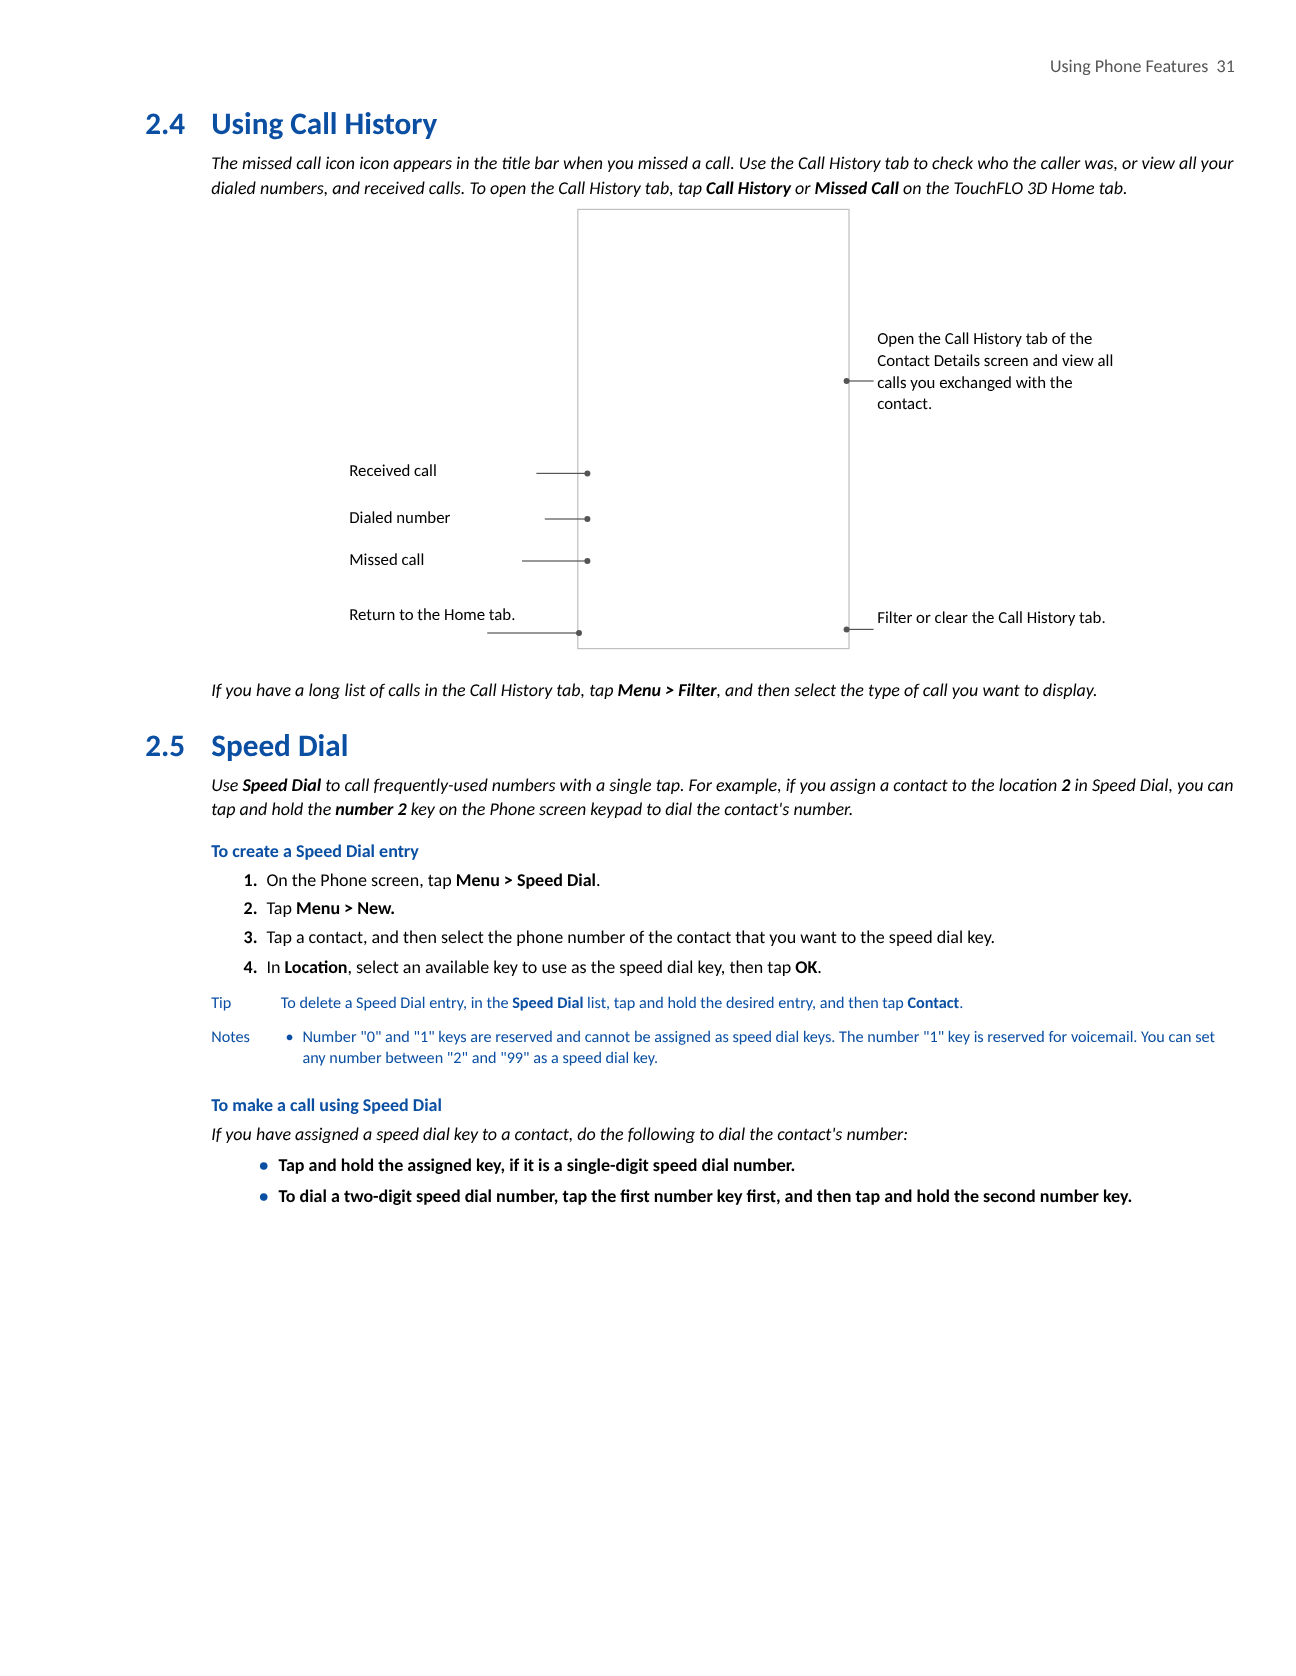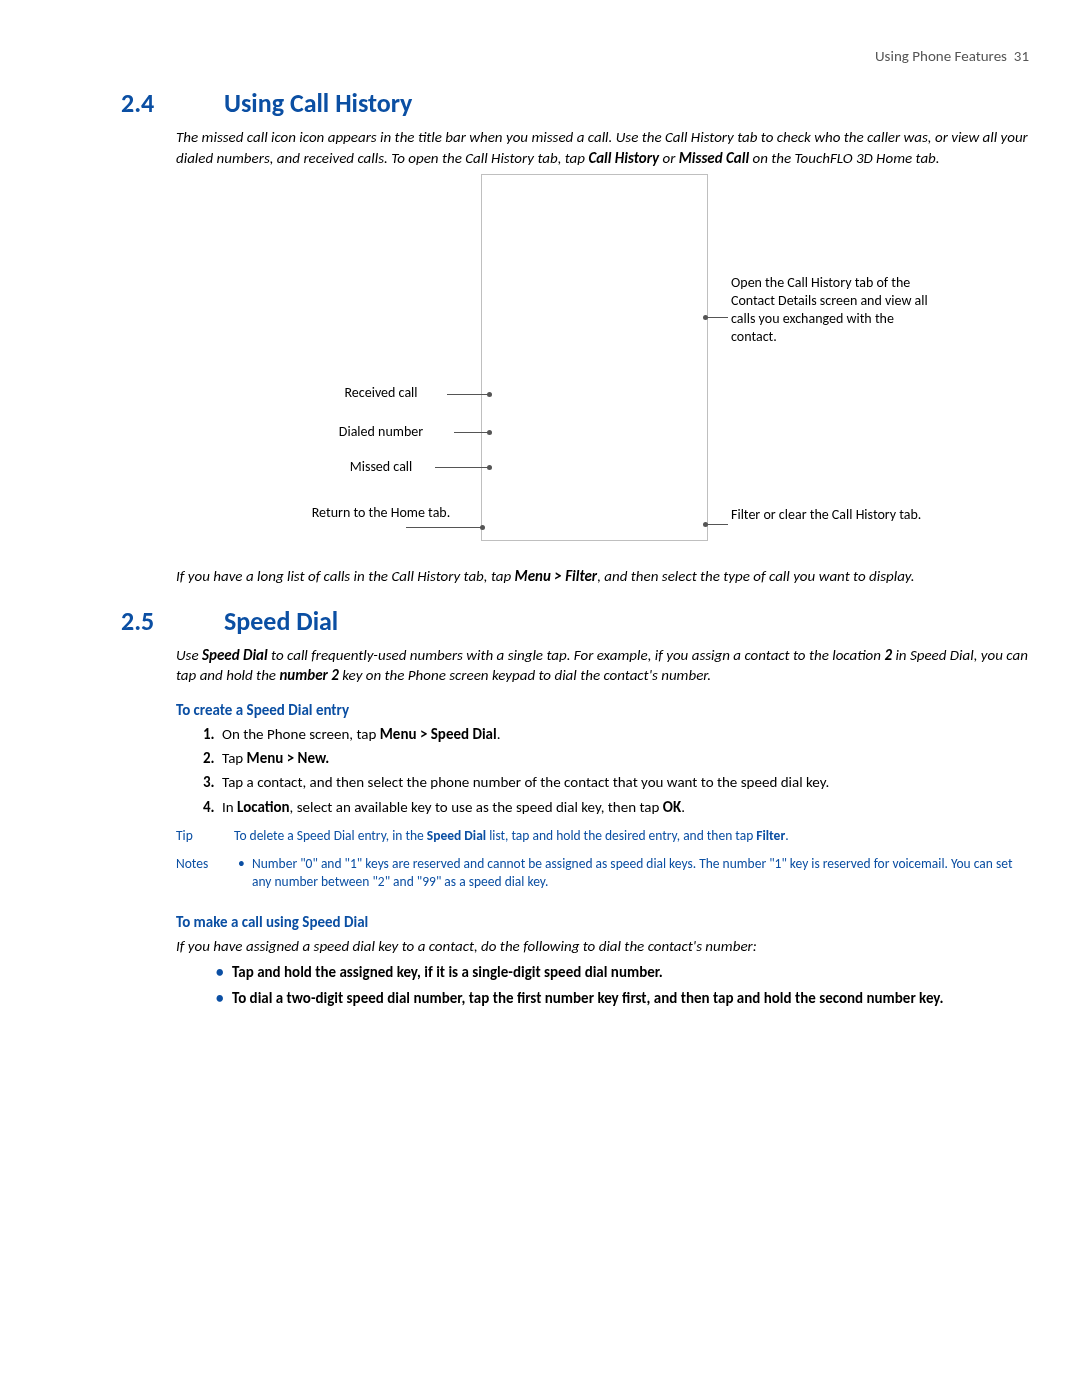--- a/index.html
+++ b/index.html
@@ -25,21 +25,20 @@
     color: #555;
     margin-bottom: 20px;
   }
   .section {
     margin-bottom: 18px;
   }
   .sec-head {
     display: flex;
     align-items: baseline;
     margin-bottom: 6px;
-    gap: 48px;
   }
   .sec-num {
     color: #0b4fa3;
     font-weight: 700;
     font-size: 26px;
     width: 55px;
     flex-shrink: 0;
   }
   .sec-title {
     color: #0b4fa3;
@@ -70,21 +69,21 @@
     width: 225px;
     height: 365px;
     border: 1px solid #bfbfbf;
     background: #fff;
   }
   .callout {
     position: absolute;
     font-size: 14px;
     line-height: 1.3;
   }
-  .callout.left { text-align: center; }
+  .callout.left { text-align: left; }
   .callout.right { text-align: left; }
   .cline {
     position: absolute;
     height: 0;
     border-top: 1px solid #555;
   }
   .cline::after {
     content: "";
     position: absolute;
     right: -3px;
@@ -227,21 +226,21 @@
       <div class="subhead">To create a Speed Dial entry</div>
       <ol class="steps">
         <li>On the Phone screen, tap <b>Menu &gt; Speed Dial</b>.</li>
         <li>Tap <b>Menu &gt; New.</b></li>
         <li>Tap a contact, and then select the phone number of the contact that you want to the speed dial key.</li>
         <li>In <b>Location</b>, select an available key to use as the speed dial key, then tap <b>OK</b>.</li>
       </ol>
 
       <div class="tiprow">
         <div class="lbl">Tip</div>
-        <div>To delete a Speed Dial entry, in the <b>Speed Dial</b> list, tap and hold the desired entry, and then tap <b>Filter</b>.</div>
+        <div>To delete a Speed Dial entry, in the <b>Speed Dial</b> list, tap and hold the desired entry, and then tap <b>Contact</b>.</div>
       </div>
 
       <div class="noterow">
         <div class="lbl">Notes</div>
         <ul class="notelist">
           <li>Number "0" and "1" keys are reserved and cannot be assigned as speed dial keys. The number "1" key is reserved for voicemail. You can set any number between "2" and "99" as a speed dial key.</li>
         </ul>
       </div>
 
       <div class="subhead">To make a call using Speed Dial</div>

